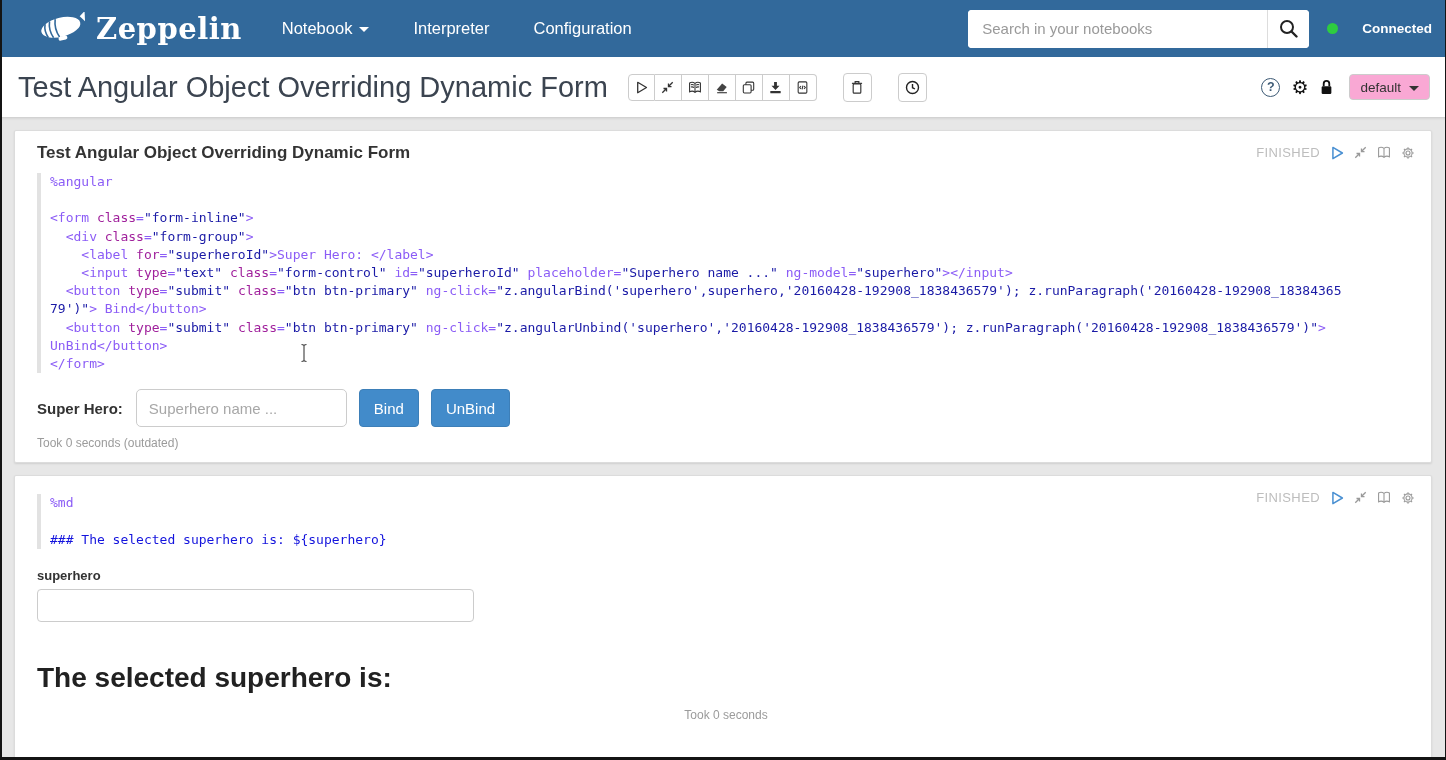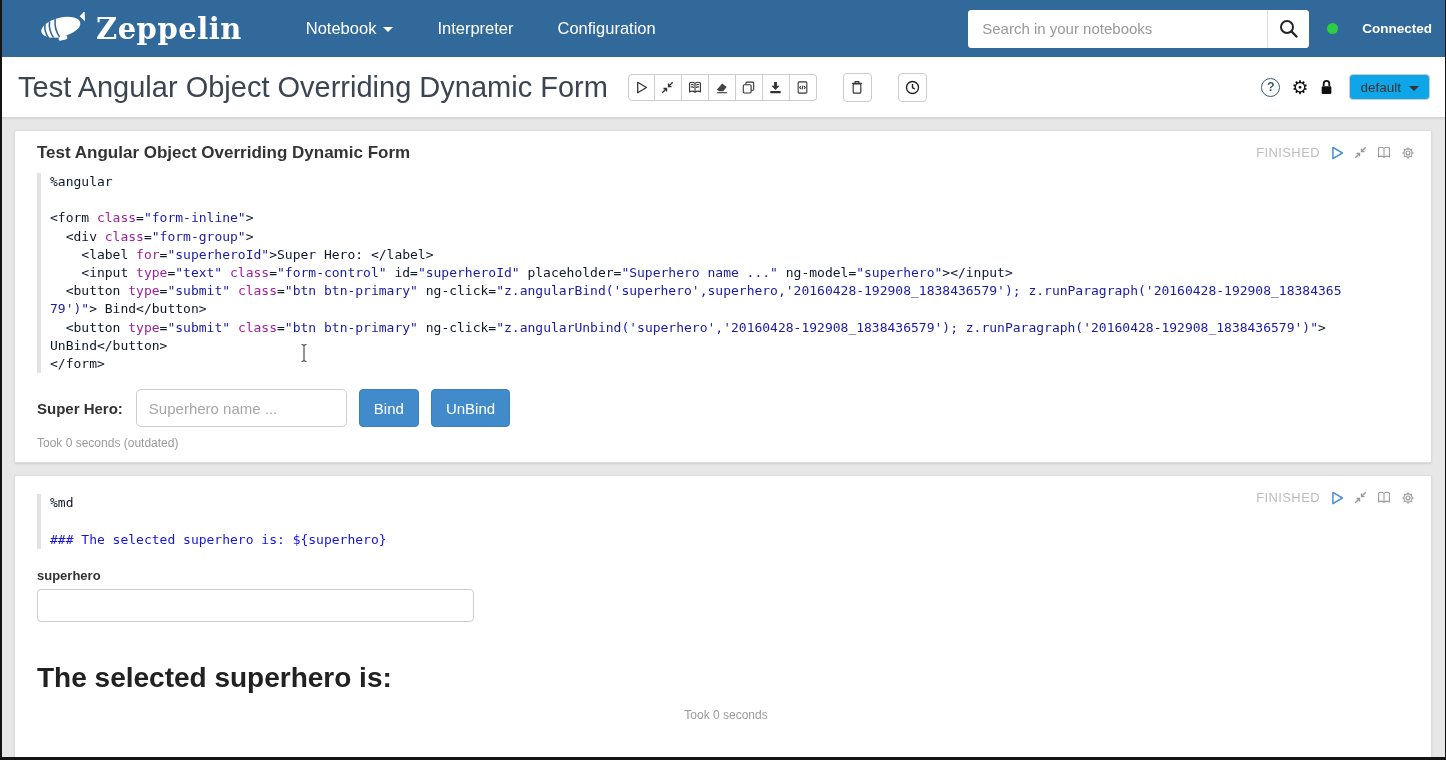--- a/index.html
+++ b/index.html
@@ -8,21 +8,21 @@
   .screen-frame { position: absolute; inset: 0; border-left: 2px solid #141414;
     border-right: 1px solid #141414; border-bottom: 3px solid #141414;
     pointer-events: none; z-index: 99; }
 
   
   .navbar { height: 57px; background: #32699B; display: flex; align-items: center;
     padding: 0 14px 0 38px; position: relative; }
   .brand { display: flex; align-items: center; gap: 10px; cursor: pointer; }
   .brand-text { color: #fff; font-family: "DejaVu Serif", serif; font-weight: bold;
     font-size: 29px; letter-spacing: 0.5px; }
-  .nav-menu { display: flex; align-items: center; margin-left: 64px; gap: 44px; }
+  .nav-menu { display: flex; align-items: center; margin-left: 40px; gap: 44px; }
   .nav-item { color: #fff; font-size: 16.5px; cursor: pointer; display: flex;
     align-items: center; gap: 7px; }
   .caret-down { width: 0; height: 0; border-left: 5px solid transparent;
     border-right: 5px solid transparent; border-top: 5px solid #fff; margin-top: 2px; }
   .nav-right { margin-left: auto; display: flex; align-items: center; }
   .search-group { display: flex; height: 38px; border-radius: 4px; overflow: hidden;
     background: #fff; width: 341px; }
   .search-input { border: none; outline: none; flex: 1; padding: 0 14px; font-size: 15px;
     color: #333; font-family: "Liberation Sans", sans-serif; }
   .search-input::placeholder { color: #999; }
@@ -44,42 +44,42 @@
   .btn-group .tool-btn:first-child { border-left-width: 1px;
     border-radius: 4px 0 0 4px; }
   .btn-group .tool-btn:last-child { border-radius: 0 4px 4px 0; }
   .tool-btn.single { border-left-width: 1px; border-radius: 4px; width: 29px; height: 29px; } .gap26 { width: 26px; }
   .header-right { margin-left: auto; display: flex; align-items: center; gap: 11px; }
   .help-icon { width: 19px; height: 19px; border: 1.6px solid #3d5a75; border-radius: 50%;
     color: #3d5a75; font-size: 12.5px; font-weight: bold; display: flex;
     align-items: center; justify-content: center; cursor: pointer; }
   .gear-solid { font-family: "DejaVu Sans", sans-serif; font-size: 19px; color: #111;
     cursor: pointer; line-height: 1; }
-  .dd-btn { height: 26px; border: 1px solid #ccc; border-radius: 4px; background: #0ea5e9;
+  .dd-btn { height: 26px; border: 1px solid #ccc; border-radius: 4px; background: #f9a8d4;
     font-size: 13.5px; color: #333; padding: 0 10px; display: flex; align-items: center;
     gap: 8px; cursor: pointer; margin-left: 4px; }
   .dd-btn .caret-down { border-top-color: #333; }
 
   
   .main { padding: 12px 14px; }
   .card { background: #fff; border: 1px solid #dcdcdc; border-radius: 2px;
     box-shadow: 0 1px 2px rgba(0,0,0,0.1); padding: 12px 16px 12px 16px;
     position: relative; margin-bottom: 12px; }
   .card.last { min-height: 300px; }
   .p-title { font-size: 17px; font-weight: bold; color: #333; padding-left: 6px; }
   .p-status-row { position: absolute; top: 14px; right: 16px; display: flex;
     align-items: center; gap: 10px; }
   .p-status { font-size: 13px; color: #bdbdbd; letter-spacing: 0.4px; }
   .p-icon { cursor: pointer; display: flex; align-items: center; }
 
   .editor { margin: 10px 0 0 6px; border-left: 4px solid #e2e2e2; padding-left: 9px; }
   .editor.mt18 { margin-top: 6px; }
   .code-line { font-family: "DejaVu Sans Mono", monospace; font-size: 13px;
     line-height: 18.2px; white-space: pre; color: #1a1a1a; }
-  .tok-pl { color: #0f172a; }
+  .tok-pl { color: #8b5cf6; }
   .tok-at { color: #A0219C; }
   .tok-st { color: #1A1AA6; }
   .tok-md { color: #1414DD; }
 
   .form-row { display: flex; align-items: center; margin: 16px 0 0 6px; }
   .form-label { font-size: 15px; font-weight: bold; color: #333; margin-right: 13px; }
   .hero-input { width: 211px; height: 38px; border: 1px solid #ccc; border-radius: 5px;
     padding: 0 12px; font-size: 15px; color: #555; outline: none;
     font-family: "Liberation Sans", sans-serif; }
   .hero-input::placeholder { color: #a7a7a7; }

